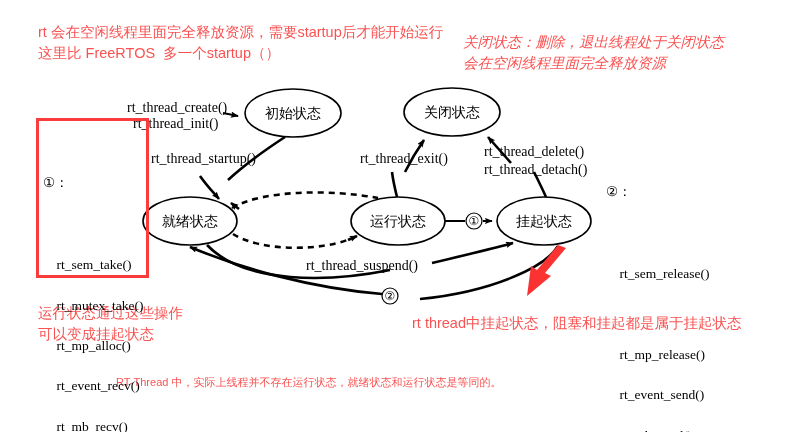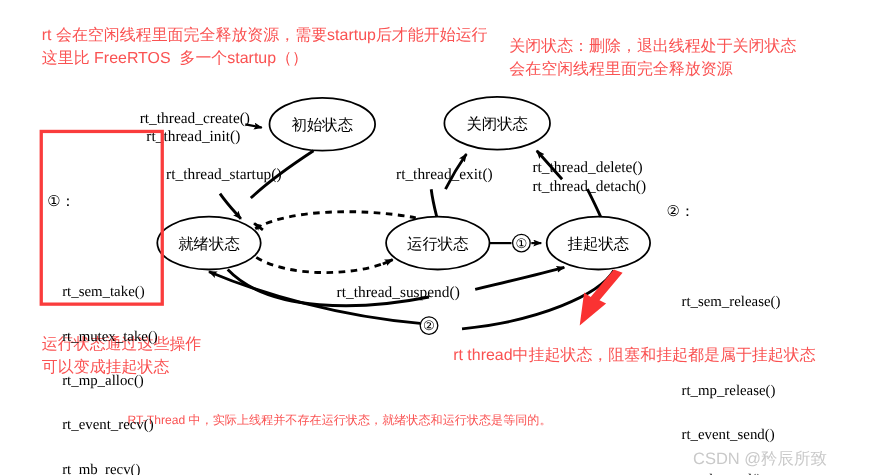--- a/index.html
+++ b/index.html
@@ -157,21 +157,21 @@
     <text class="edge-label" x="306" y="270" text-anchor="start">rt_thread_suspend()</text>
 
     <g>
       <path d="M566,248 L545,273 L551,276 L527,296 L531,266 L537,270 L558,245 z" fill="#fa3232"></path>
     </g>
   </svg>
 
   <div class="anno" style="left:38px; top:22px;">rt 会在空闲线程里面完全释放资源，需要startup后才能开始运行
 这里比 FreeRTOS  多一个startup（）</div>
 
-  <div class="anno" style="left:463px; top:32px;">关闭状态：删除，退出线程处于关闭状态
+  <div class="anno" style="left:463px; top:32px;font-style:italic;">关闭状态：删除，退出线程处于关闭状态
 会在空闲线程里面完全释放资源</div>
 
   <div class="anno" style="left:38px; top:303px;">运行状态通过这些操作
 可以变成挂起状态</div>
 
   <div class="anno" style="left:412px; top:313px;">rt thread中挂起状态，阻塞和挂起都是属于挂起状态</div>
 
   <div class="anno anno-big" style="left:116px; top:371px;">RT-Thread 中，实际上线程并不存在运行状态，就绪状态和运行状态是等同的。</div>
 
   <div class="fnbox" style="left:36px; top:118px; width:113px; height:160px;"></div>
@@ -190,15 +190,14 @@
     <span class="hdr">②：</span>
     <br>
     <span>rt_sem_release()</span><br>
     <br>
     <span>rt_mp_release()</span><br>
     <span>rt_event_send()</span><br>
     <span>rt_mb_send()</span><br>
     
   </div>
 
-  <div class="watermark" style="left:630px; top:408px;">CSDN @矜辰所致</div>
 
 </div>
 
 </body></html>

